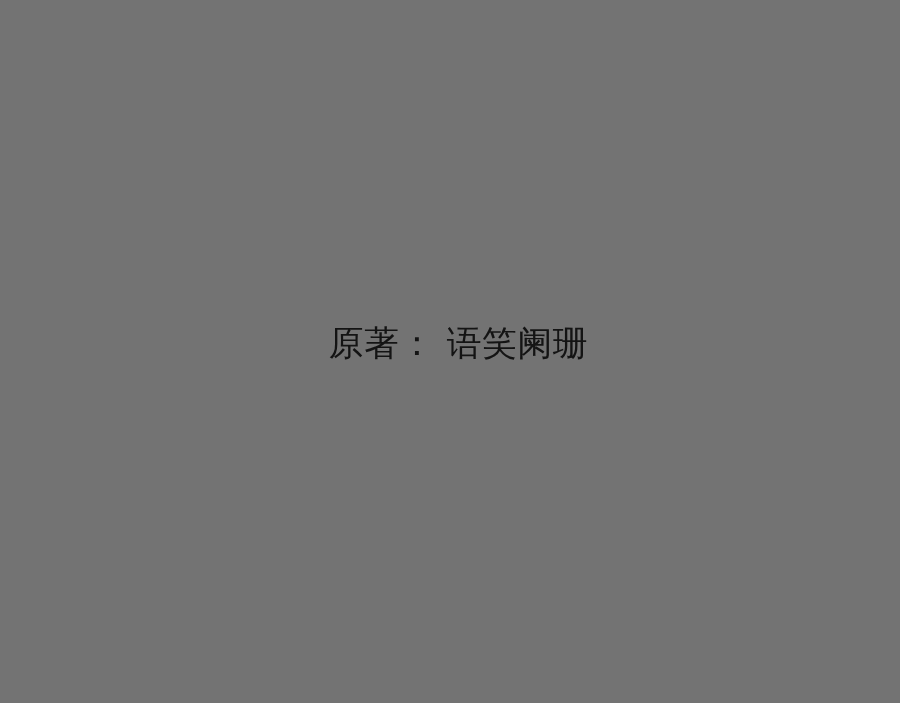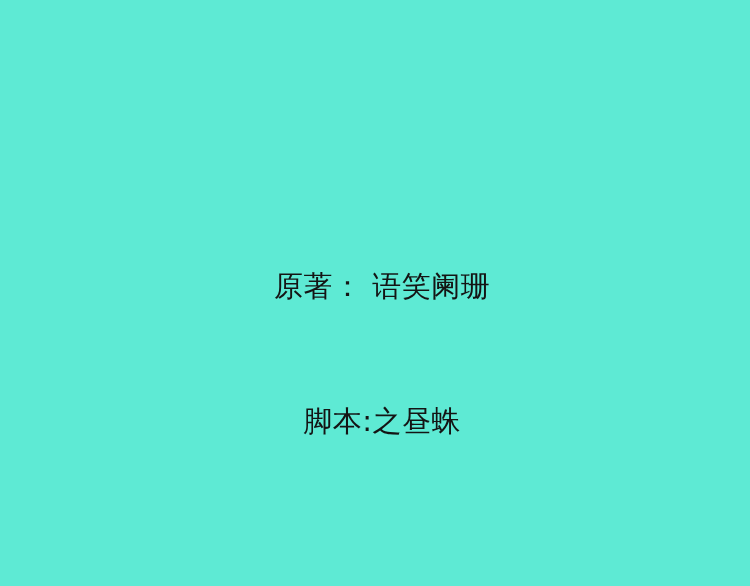--- a/index.html
+++ b/index.html
@@ -10,22 +10,21 @@
     width: 750px;
     height: 586px;
     background: #ffffff;
     overflow: hidden;
     position: relative;
     font-family: "DejaVu Sans", "Liberation Sans", sans-serif;
   }
   .credits-page {
     position: absolute;
     inset: 0;
-    background: #5eead4;
-    text-align: center;
+    background: #737373;
   }
   .credits-block {
     position: absolute;
     left: 274px;
     top: 174px;
     font-size: 29px;
     line-height: 45px;
     color: #141414;
     letter-spacing: 0.5px;
     white-space: pre;
@@ -34,21 +33,20 @@
   .credit-line {
     height: 45px;
   }
 </style>
 </head>
 <body>
 
 <div class="credits-page">
   <div class="credits-block">
     <div class="credit-line">原著： 语笑阑珊</div>
-    <div class="credit-line">脚本:之昼蛛</div>
     
     
     
     
     
     
   </div>
 </div>
 
 </body></html>

